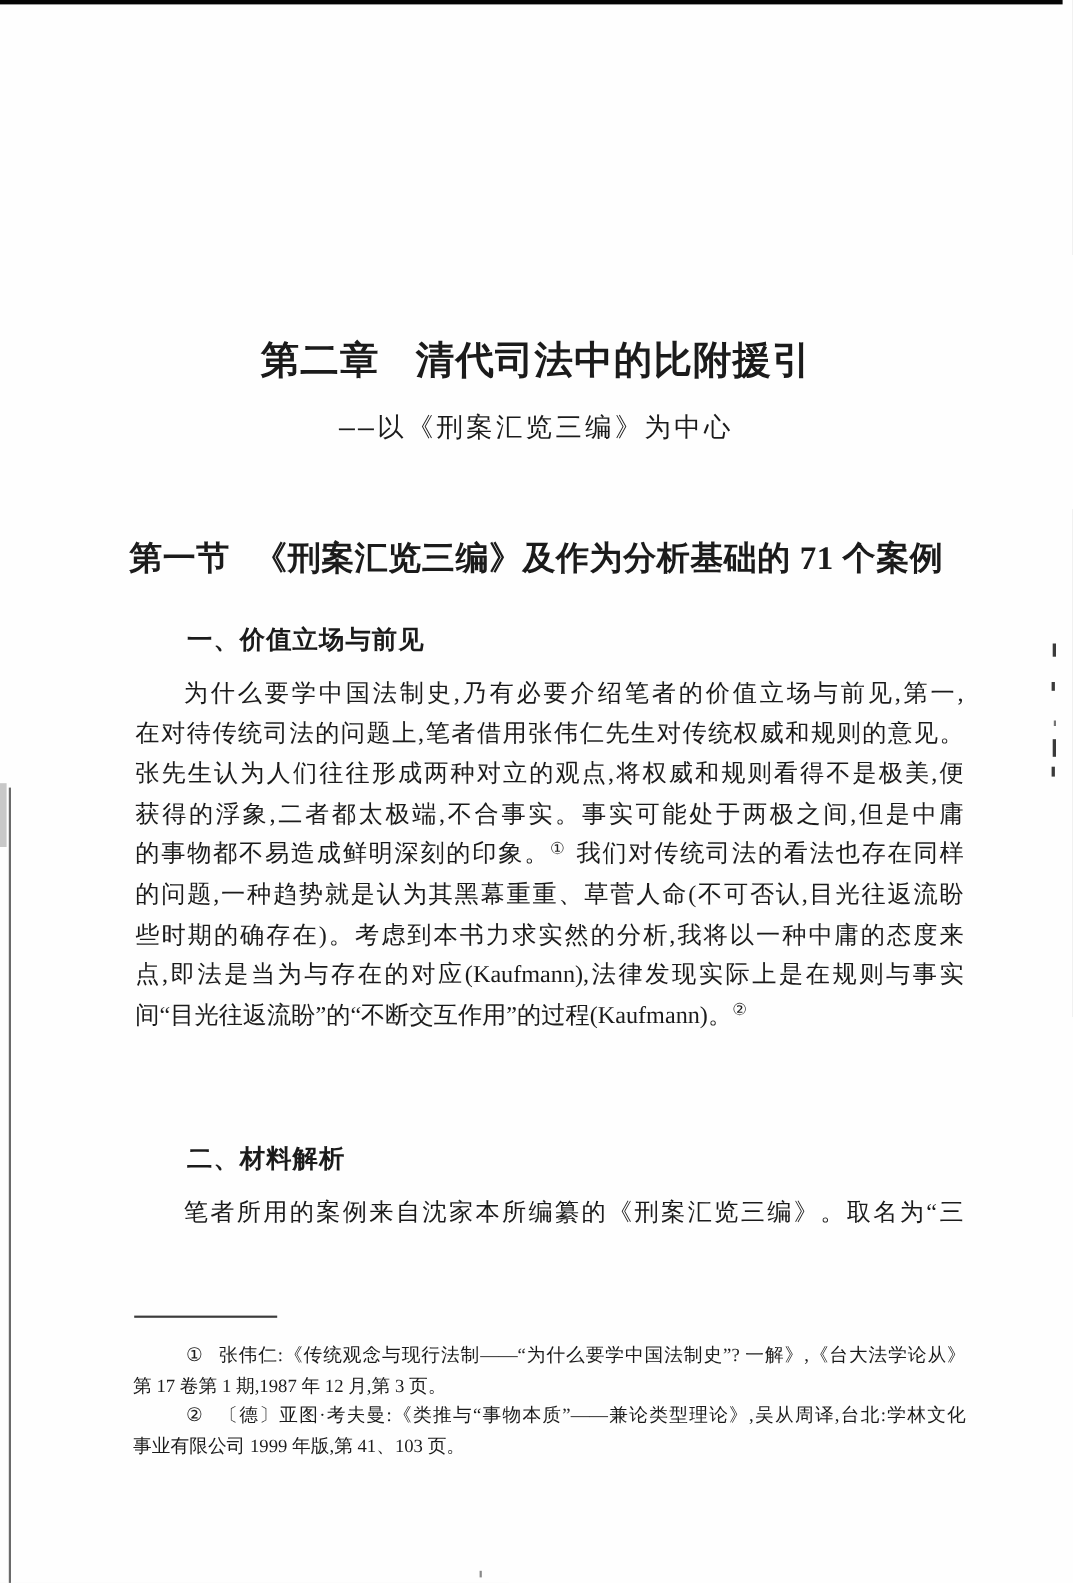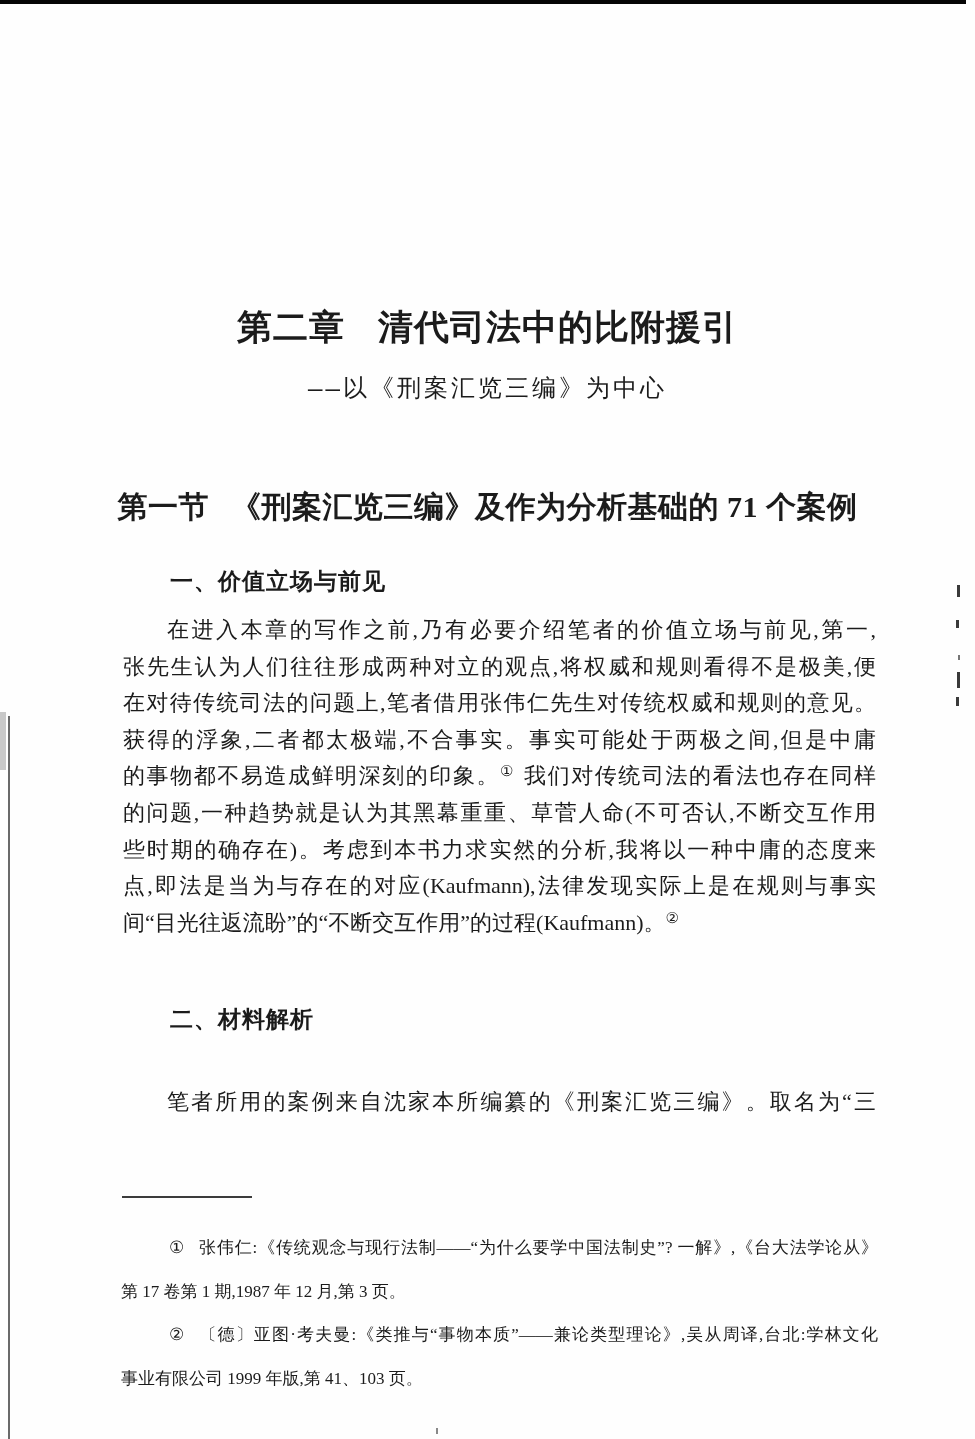--- a/index.html
+++ b/index.html
@@ -45,21 +45,21 @@
     font-family: "Liberation Serif", serif;
     font-size: 30px; font-weight: bold; letter-spacing: 0.5px;
   }
   .sgap { display: inline-block; width: 22px; }
   .h2 {
     position: absolute; left: 170px;
     font-family: Liberation Serif, serif;
     font-size: 23px; font-weight: bold; letter-spacing: 1px;
   }
   .h2-1 { top: 566px; }
-  .h2-2 { top: 1004px; }
+  .h2-2 { top: 1038px; }
 
   
   .para { position: absolute; left: 123px; width: 753px; }
   .para1 { top: 612px; }
   .para2 { top: 1084px; }
   .bl {
     height: 36.6px; line-height: 36.6px;
     font-size: 22px;
     text-align: justify; text-align-last: justify;
     overflow: hidden; white-space: nowrap;
@@ -68,21 +68,21 @@
   .indent { text-indent: 44px; }
   .sup { font-size: 15px; vertical-align: 7px; line-height: 0; margin-right: 9px; }
 
   
   .fn-rule { position: absolute; left: 122px; top: 1196px; width: 130px; height: 2px; background: #3c3c3c; }
   .footnotes { position: absolute; left: 121px; top: 1218px; width: 757px; }
   .fl {
     height: 27.5px; line-height: 27.5px;
     font-size: 17px;
     text-align: justify; text-align-last: justify;
-    overflow: hidden; white-space: nowrap; margin-top: 16px;
+    overflow: hidden; white-space: nowrap;
   }
   .fl.cont { text-align: left; text-align-last: left; }
   .fn-first { text-indent: 48px; }
   .fn-marker { margin-right: 14px; }
 </style>
 </head>
 <body>
 
 <div class="page">
 
@@ -98,26 +98,26 @@
 
   <h1 class="chapter"><span>第二章</span><span class="cgap"></span><span>清代司法中的比附援引</span></h1>
 
   <div class="subtitle">——以《刑案汇览三编》为中心</div>
 
   <div class="section-h"><span>第一节</span><span class="sgap"></span><span>《刑案汇览三编》及作为分析基础的 71 个案例</span></div>
 
   <div class="h2 h2-1">一、价值立场与前见</div>
 
   <div class="para para1">
-    <div class="bl indent">在进入本章的写作之前,乃有必要介绍笔者的价值立场与前见,第一,</div>
+    <div class="bl indent">为什么要学中国法制史,乃有必要介绍笔者的价值立场与前见,第一,</div>
+    <div class="bl">在对待传统司法的问题上,笔者借用张伟仁先生对传统权威和规则的意见。</div>
     <div class="bl">张先生认为人们往往形成两种对立的观点,将权威和规则看得不是极美,便</div>
-    <div class="bl">在对待传统司法的问题上,笔者借用张伟仁先生对传统权威和规则的意见。</div>
     <div class="bl">获得的浮象,二者都太极端,不合事实。事实可能处于两极之间,但是中庸</div>
     <div class="bl"><span>的事物都不易造成鲜明深刻的印象。</span><span class="sup">①</span><span>我们对传统司法的看法也存在同样</span></div>
-    <div class="bl">的问题,一种趋势就是认为其黑幕重重、草菅人命(不可否认,不断交互作用</div>
+    <div class="bl">的问题,一种趋势就是认为其黑幕重重、草菅人命(不可否认,目光往返流盼</div>
     <div class="bl">些时期的确存在)。考虑到本书力求实然的分析,我将以一种中庸的态度来</div>
     <div class="bl">点,即法是当为与存在的对应(Kaufmann),法律发现实际上是在规则与事实</div>
     <div class="bl last"><span>间“目光往返流盼”的“不断交互作用”的过程(Kaufmann)。</span><span class="sup">②</span></div>
   </div>
 
   <div class="h2 h2-2">二、材料解析</div>
 
   <div class="para para2">
     <div class="bl indent">笔者所用的案例来自沈家本所编纂的《刑案汇览三编》。取名为“三</div>
   </div>

